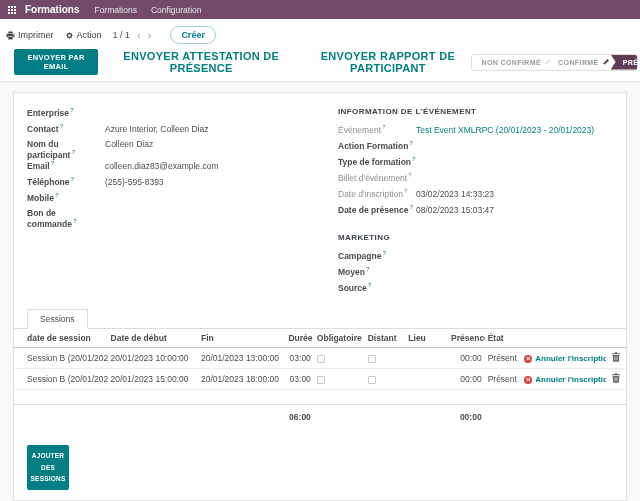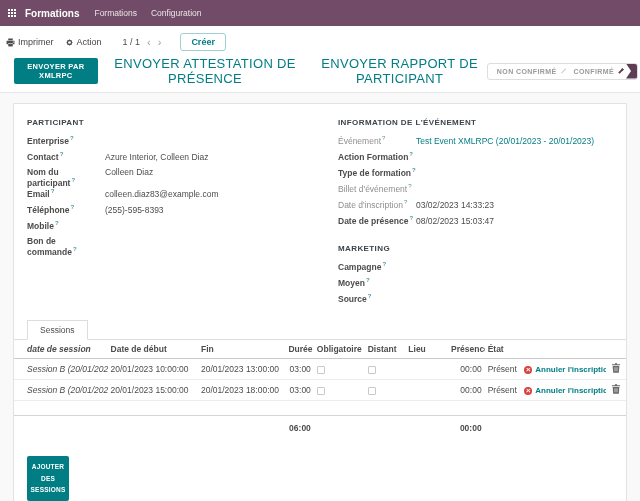--- a/index.html
+++ b/index.html
@@ -1,53 +1,53 @@
 <!DOCTYPE html>
 <html><head>
 <meta charset="utf-8">
 <style>
   * { margin:0; padding:0; box-sizing:border-box; }
   html,body { width:640px; height:501px; overflow:hidden; background:#fff;
     font-family:"Liberation Sans", sans-serif; color:#4c4c4c; }
 
   
-  .topbar { height:26px; background:#714B67; display:flex; align-items:center;
+  .topbar { height:19px; background:#714B67; display:flex; align-items:center;
     padding:0 8px; gap:9px; }
   .apps-icon { position:relative; width:8px; height:8px; flex:0 0 auto; }
   .apps-icon::before { content:""; position:absolute; left:0; top:0; width:2px; height:2px;
     background:#fff; box-shadow:3px 0 #fff,6px 0 #fff,0 3px #fff,3px 3px #fff,6px 3px #fff,
     0 6px #fff,3px 6px #fff,6px 6px #fff; }
   .app-name { color:#fff; font-size:10px; font-weight:700; }
   .topmenu { display:flex; gap:14px; margin-left:6px; }
   .topmenu span { color:rgba(255,255,255,.85); font-size:8.5px; cursor:pointer; }
 
   
   .control-panel { display:flex; justify-content:space-between; align-items:flex-start;
     padding:4px 8px 2px 6px; background:#fff; }
   .breadcrumb { font-size:10px; line-height:1.32; max-width:392px; }
   .breadcrumb a { color:#017e84; text-decoration:none; cursor:pointer; }
   .bc-sep { color:#017e84; padding:0 2px; }
   .bc-current { color:#555; }
   .cp-right { display:flex; align-items:center; gap:11px; padding-top:3px; }
   .cp-item { display:flex; align-items:center; gap:3px; font-size:9px; color:#454545;
     cursor:pointer; white-space:nowrap; }
-  .pager { display:flex; align-items:center; gap:7px; font-size:9px; margin-left:10px; }
+  .pager { display:flex; align-items:center; gap:7px; font-size:9px; }
   .pager-arrow { color:#9aa0a6; font-size:11px; line-height:1; cursor:pointer; }
   .create-btn { border:1px solid #9fd0d3; background:#fff; color:#017e84; font-size:9px;
-    font-weight:700; padding:3px 10px; border-radius:3px; cursor:pointer; margin-left:8px;
+    font-weight:700; padding:3px 10px; border-radius:9px; cursor:pointer; margin-left:8px;
     font-family:"Liberation Sans", sans-serif; }
 
   
   .statusbar { display:flex; justify-content:space-between; align-items:center;
     padding:3px 2px 6px 14px; border-bottom:1px solid #e6e6e6; background:#fff; }
   .hb-left { display:flex; align-items:center; gap:16px; }
   .btn-primary { background:#017e84; color:#fff; border:none; font-size:7.5px; font-weight:700;
     letter-spacing:.3px; padding:4px 9px; border-radius:2px; cursor:pointer;
     font-family:"Liberation Sans", sans-serif; }
-  .btn-link { background:none; border:none; color:#017e84; font-size:13px; font-weight:400;
+  .btn-link { background:none; border:none; color:#017e84; font-size:11px; font-weight:700;
     letter-spacing:.3px; cursor:pointer; font-family:"Liberation Sans", sans-serif; }
   .status-widget { display:flex; align-items:stretch; height:17px; border:1px solid #ddd;
     border-radius:3px; overflow:hidden; background:#fff; }
   .status-step { display:flex; align-items:center; padding:0 9px; font-size:7px; font-weight:700;
     letter-spacing:.4px; color:#9a9a9a; cursor:pointer; white-space:nowrap; }
   .chev { width:6px; height:6px; border-top:1px solid #ccc; border-right:1px solid #ccc;
     transform:rotate(45deg); align-self:center; margin:0 1px 0 -3px; }
   .chev-dark { border-color:#5e3d54; border-width:2px; }
   .status-active { display:flex; align-items:center; background:#5e3d54; color:#fff;
     font-size:7px; font-weight:700; letter-spacing:.4px; padding:0 10px 0 12px; margin-left:3px;
@@ -72,21 +72,21 @@
   .tabstrip { margin-top:10px; border-bottom:1px solid #ddd; padding-left:13px; }
   .tab { display:inline-block; background:#fff; border:1px solid #ddd; border-bottom:1px solid #fff;
     margin-bottom:-1px; padding:4px 12px; font-size:8.5px; color:#4c4c4c; cursor:pointer; }
   table { width:100%; border-collapse:collapse; table-layout:fixed; font-size:8.5px; color:#4c4c4c; }
   col.c-session{width:92px} col.c-start{width:89px} col.c-end{width:86px} col.c-dur{width:28px}
   col.c-mand{width:50px} col.c-rem{width:40px} col.c-loc{width:42px} col.c-pres{width:36px}
   col.c-state{width:36px} col.c-act{width:83px} col.c-trash{width:20px}
   th { text-align:left; font-weight:700; padding:4px 3px; border-bottom:1px solid #c9c9c9;
     white-space:nowrap; overflow:hidden; }
   td { padding:4px 3px; border-bottom:1px solid #ececec; white-space:nowrap; overflow:hidden; }
-  th:first-child, td:first-child { padding-left:13px;font-style:italic; }
+  th:first-child, td:first-child { padding-left:13px; }
   .num { text-align:right; }
   .cb { display:inline-block; width:8px; height:8px; border:1px solid #c9c9c9; border-radius:1px;
     background:#fff; vertical-align:middle; cursor:pointer; }
   .cancel-btn { display:inline-flex; align-items:center; gap:3px; color:#017e84; font-weight:700;
     font-size:8px; cursor:pointer; text-decoration:none; }
   .cancel-icon { display:inline-block; width:8px; height:8px; border-radius:50%; background:#d9413d;
     color:#fff; font-size:8px; line-height:8px; text-align:center; }
   .cancel-icon::before { content:"×"; }
   .trash-cell { text-align:center; }
   .trash { cursor:pointer; display:inline-block; }
@@ -138,40 +138,39 @@
       <span>1 / 1</span>
       <span class="pager-arrow">‹</span>
       <span class="pager-arrow">›</span>
     </span>
     <button class="create-btn">Créer</button>
   </div>
 </div>
 
 <div class="statusbar">
   <div class="hb-left">
-    <button class="btn-primary">ENVOYER PAR XMLRPC</button>
+    <button class="btn-primary">ENVOYER PAR EMAIL</button>
     <button class="btn-link">ENVOYER ATTESTATION DE PRÉSENCE</button>
     <button class="btn-link">ENVOYER RAPPORT DE PARTICIPANT</button>
   </div>
   <div class="status-widget">
     <span class="status-step">NON CONFIRMÉ</span>
     <span class="chev"></span>
     <span class="status-step">CONFIRMÉ</span>
     <span class="chev chev-dark"></span>
     <span class="status-active">PRÉSENT</span>
   </div>
 </div>
 
 <div class="content">
   <div class="sheet">
     <div class="form-area">
       <div class="form-grid">
 
         <div>
-          <div class="group-title">PARTICIPANT</div>
           <div class="field">
             <span class="flabel"><span>Enterprise</span><sup class="help">?</sup></span>
             <span class="fvalue"></span>
           </div>
           <div class="field">
             <span class="flabel"><span>Contact</span><sup class="help">?</sup></span>
             <span class="fvalue">Azure Interior, Colleen Diaz</span>
           </div>
           <div class="field">
             <span class="flabel"><span>Nom du participant</span><sup class="help">?</sup></span>

